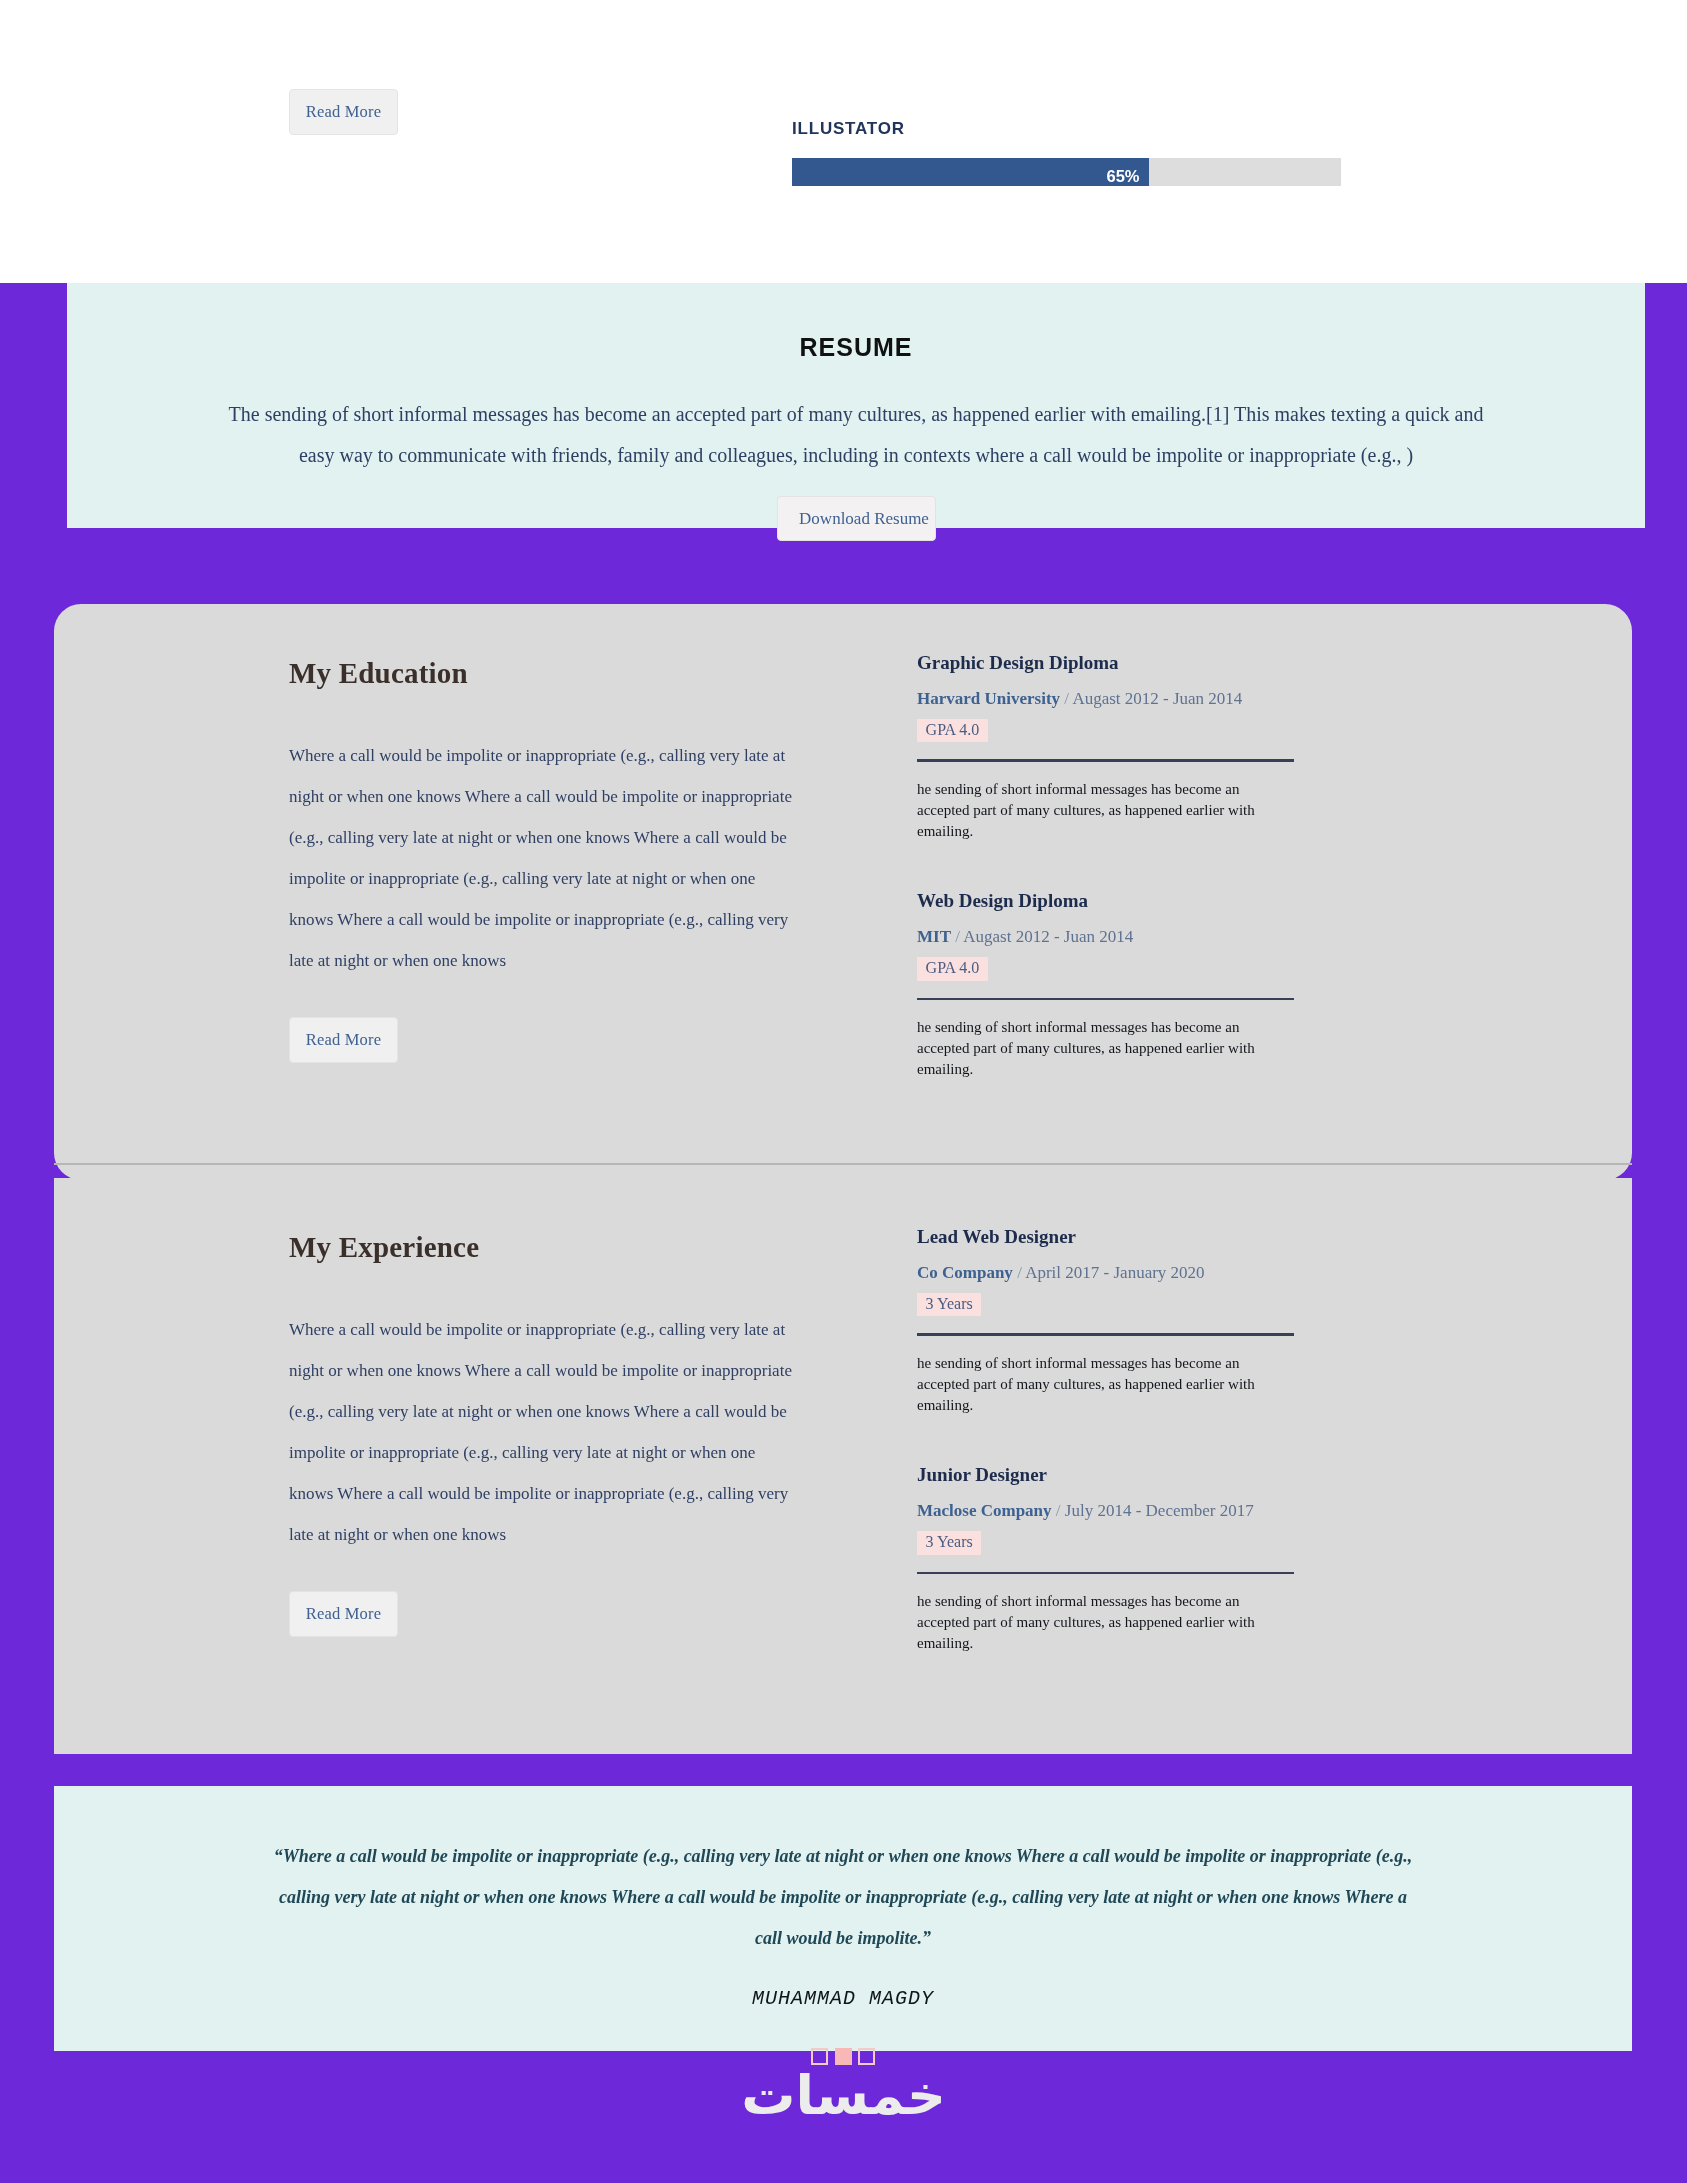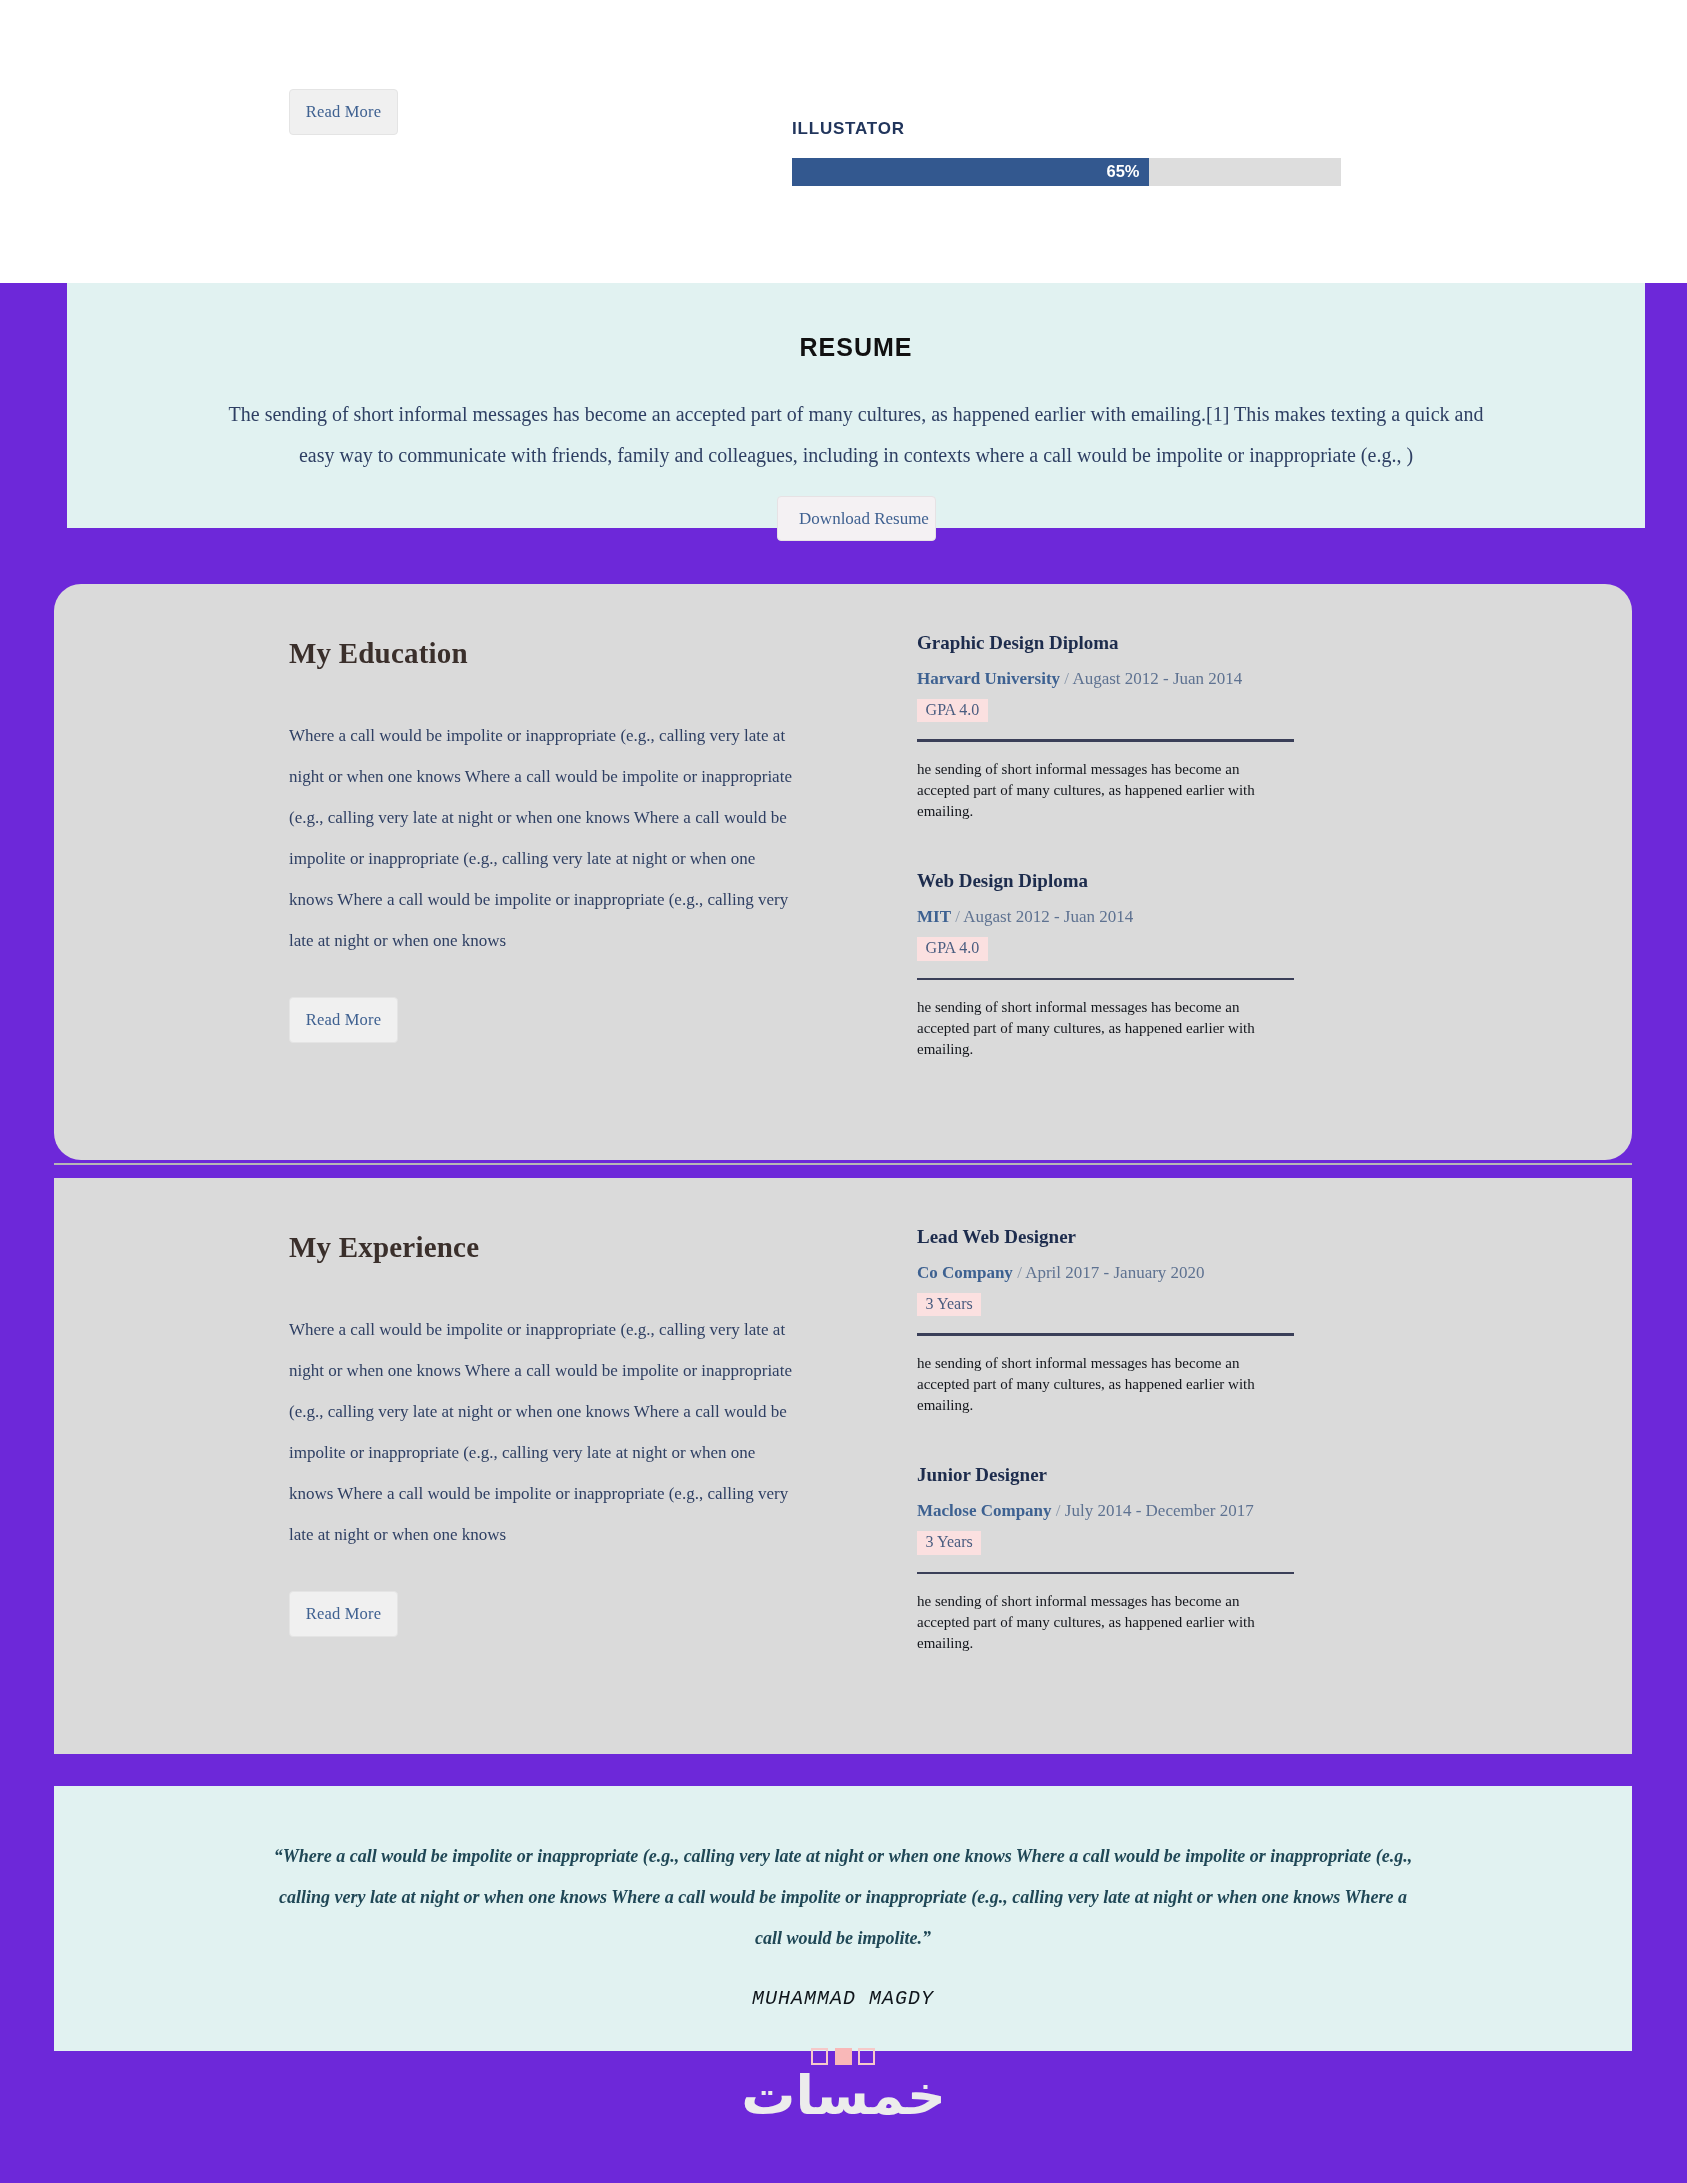--- a/index.html
+++ b/index.html
@@ -62,21 +62,21 @@
     height: 28px;
     background: #dddddd;
   }
 
   .skill-bar-fill {
     position: absolute;
     left: 0; top: 0;
     height: 28px;
     background: #33588f;
     display: flex;
-    align-items: center;
+    align-items: flex-end;
     justify-content: flex-end;
     padding-left: 8px;
   }
 
   .skill-bar-pct {
     color: #ffffff;
     font-family: "Liberation Sans", sans-serif;
     font-weight: bold;
     font-size: 16.5px;
     padding-right: 9.3px;
@@ -128,21 +128,21 @@
   }
 
   
   .gray-band {
     position: absolute;
     left: 54px;
     width: 1578px;
     background: #dadada;
   }
 
-  .band-education { top: 584px; height: 576px; border-radius: 27px; }
+  .band-education { top: 604px; height: 576px; border-radius: 27px; }
   .band-experience { top: 1178px; height: 576px; }
 
   .band-divider {
     position: absolute;
     left: 54px;
     top: 1163px;
     width: 1578px;
     height: 2px;
     background: #b6b6b6;
   }

